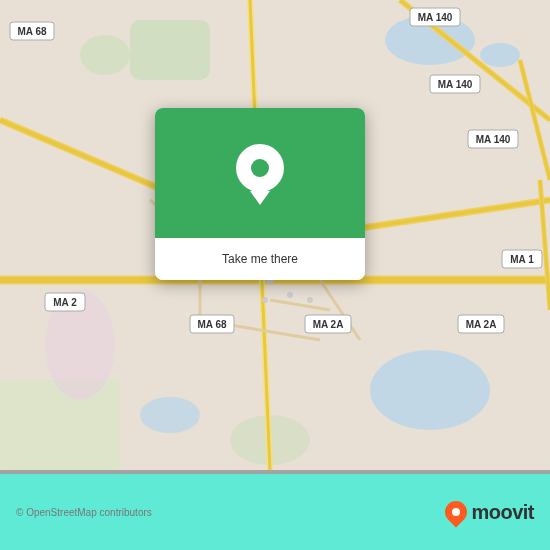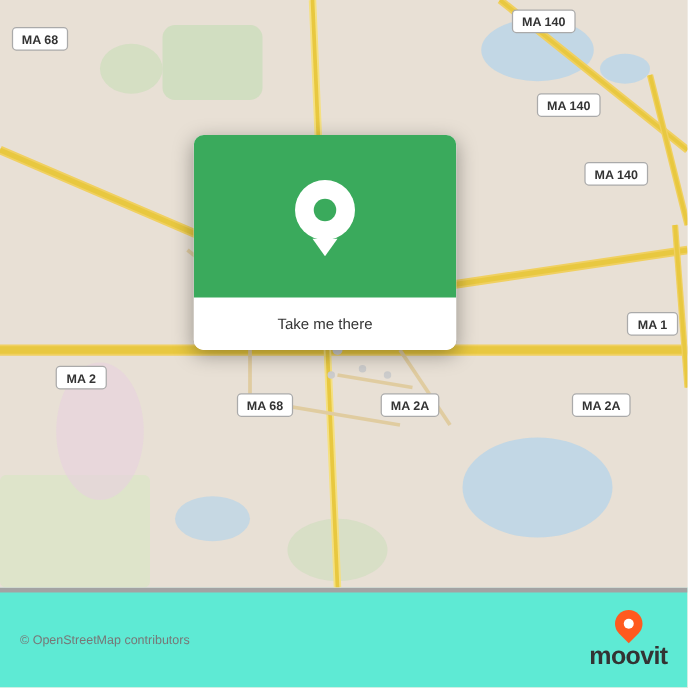--- a/index.html
+++ b/index.html
@@ -120,21 +120,20 @@
       font-size: 14px;
       color: #333;
       font-weight: 500;
     }
 
     
     #moovit-logo {
       display: flex;
       align-items: center;
       gap: 4px;
-      flex-direction: column;
     }
 
     #moovit-pin {
       display: flex;
       flex-direction: column;
       align-items: center;
     }
 
     .moovit-pin-top {
       width: 22px;

